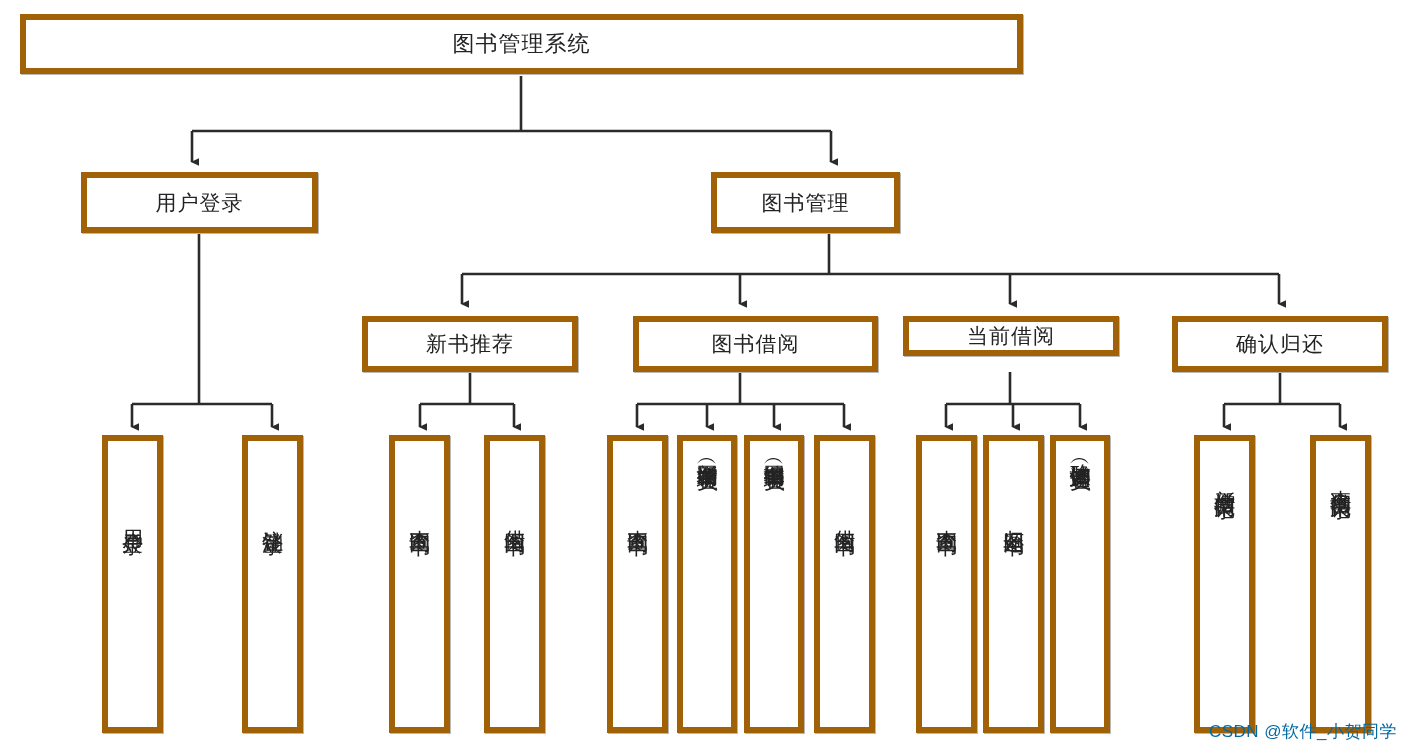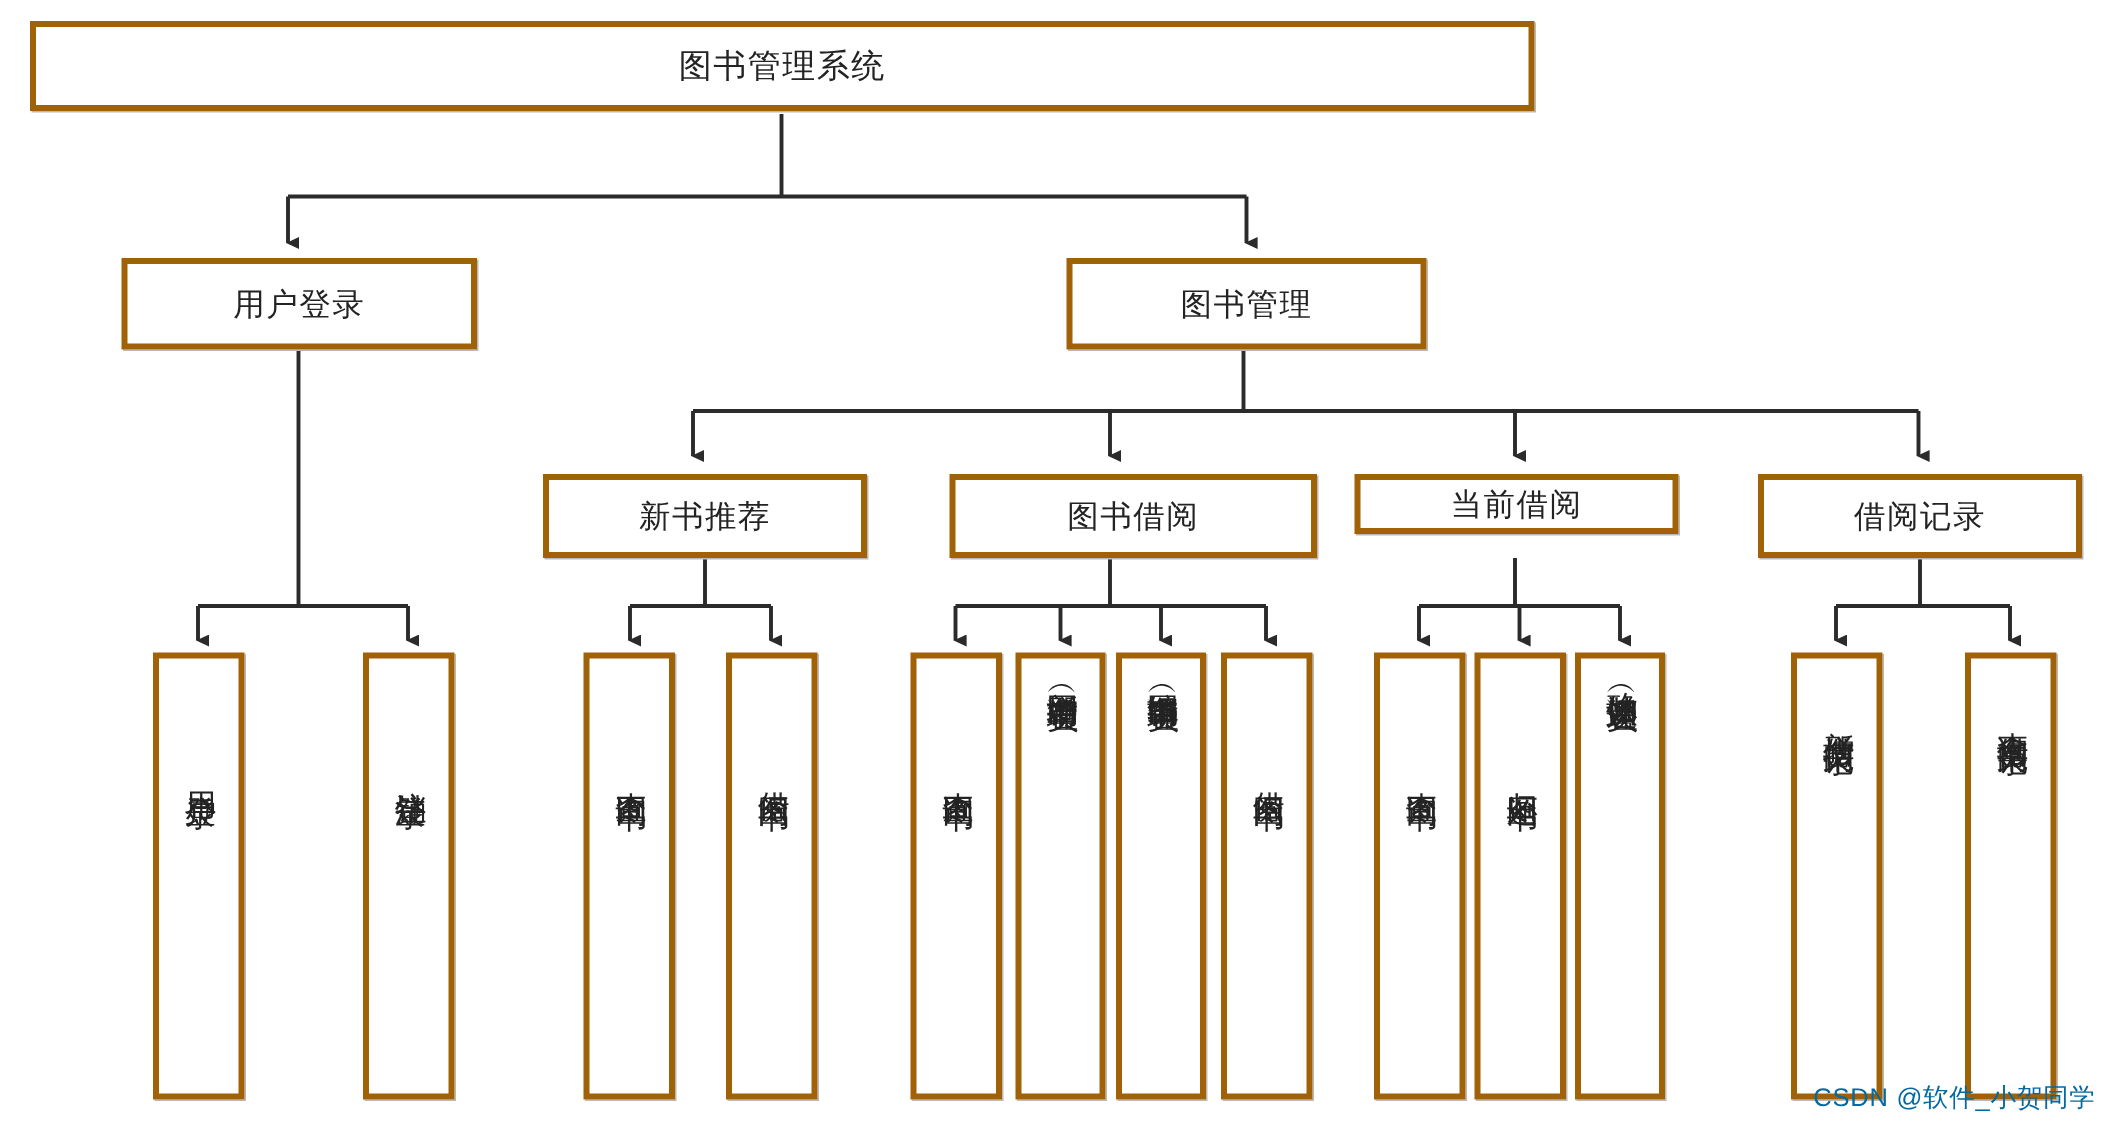--- a/index.html
+++ b/index.html
@@ -21,21 +21,21 @@
     position: absolute;
     left: 0;
     top: 0;
     width: 1405px;
     height: 747px;
   }
   .node {
     position: absolute;
     box-sizing: border-box;
     background: #ffffff;
-    border: 4px solid #a16207;
+    border: 6px solid #a16207;
     display: flex;
     align-items: center;
     justify-content: center;
     color: #232323;
     box-shadow: 1px 1px 0 0 #b9b9b9;
   }
   .node.horiz {
     font-size: 21px;
     letter-spacing: 1px;
   }
@@ -130,38 +130,38 @@
   </svg>
 
   <div class="node horiz root" style="left:20px; top:14px; width:1003px; height:60px;">
     <span class="hlabel">图书管理系统</span>
   </div>
 
   <div class="node horiz" style="left:81px; top:172px; width:237px; height:61px;">
     <span class="hlabel">用户登录</span>
   </div>
 
-  <div class="node horiz" style="left:711px; top:172px; width:240px; height:61px;">
+  <div class="node horiz" style="left:711px; top:172px; width:189px; height:61px;">
     <span class="hlabel">图书管理</span>
   </div>
 
   <div class="node horiz" style="left:362px; top:316px; width:216px; height:56px;">
     <span class="hlabel">新书推荐</span>
   </div>
 
   <div class="node horiz" style="left:633px; top:316px; width:245px; height:56px;">
     <span class="hlabel">图书借阅</span>
   </div>
 
   <div class="node horiz" style="left:903px; top:316px; width:216px; height:40px;">
     <span class="hlabel">当前借阅</span>
   </div>
 
   <div class="node horiz" style="left:1172px; top:316px; width:216px; height:56px;">
-    <span class="hlabel">借阅记录</span>
+    <span class="hlabel">确认归还</span>
   </div>
 
   <div class="node vert" style="left:102px; top:435px; width:61px; height:298px; padding-top:72px;">
     <span class="vlabel">用户登录</span>
   </div>
 
   <div class="node vert" style="left:242px; top:435px; width:61px; height:298px; padding-top:72px;">
     <span class="vlabel">注销登录</span>
   </div>
 

